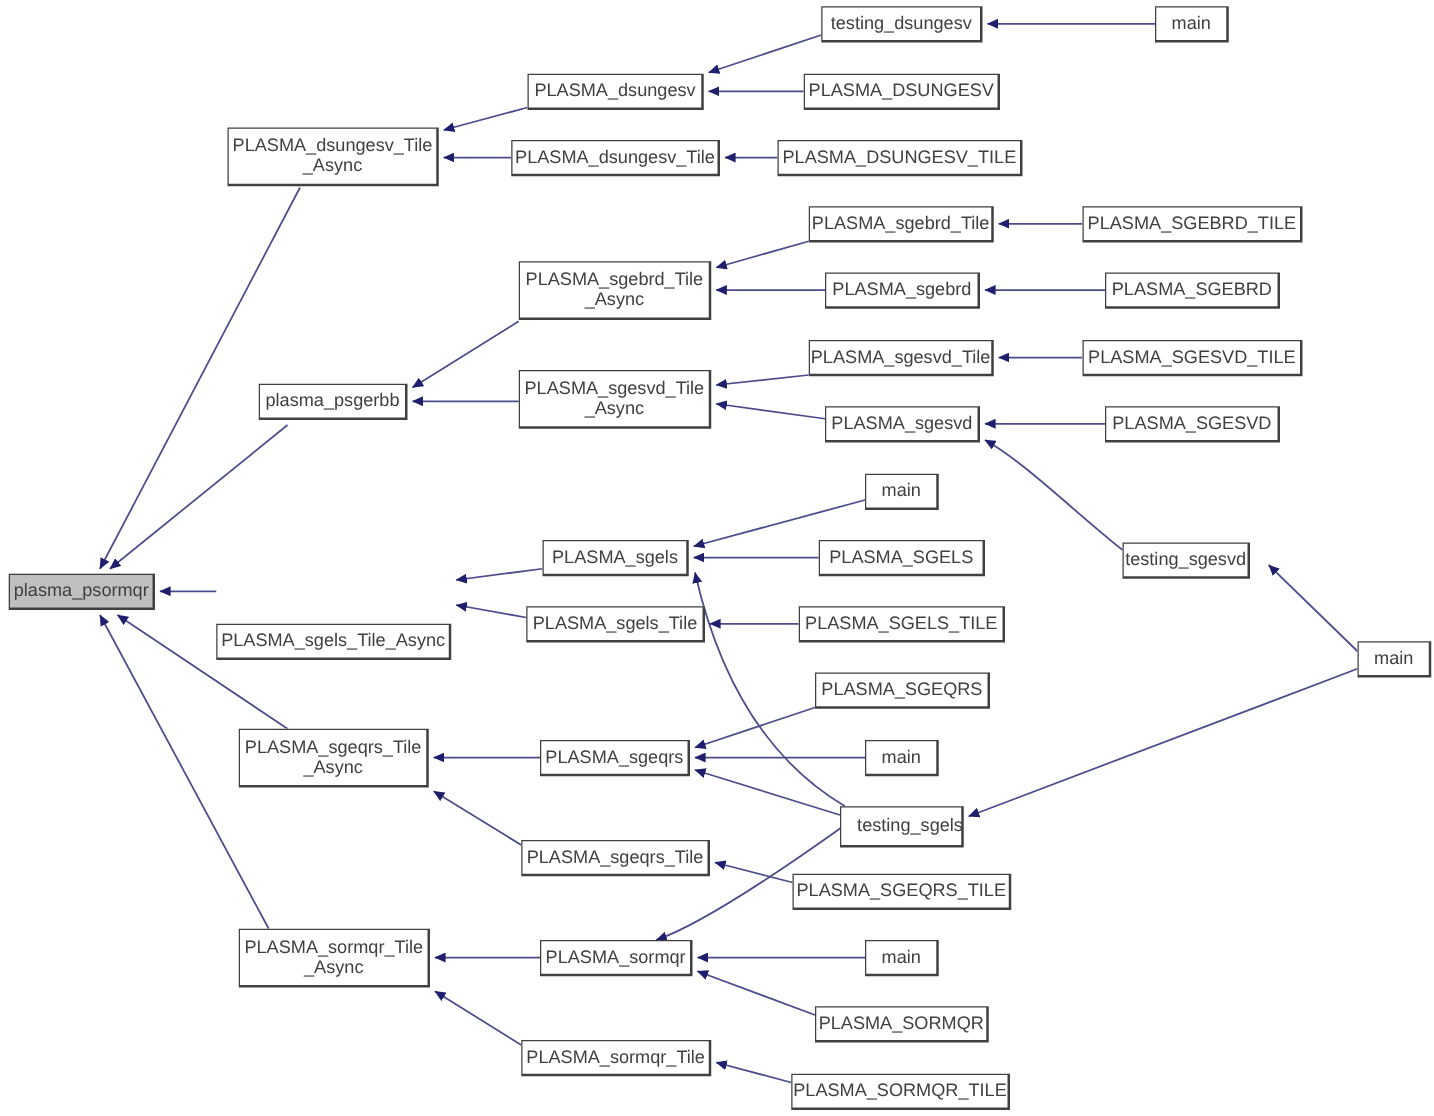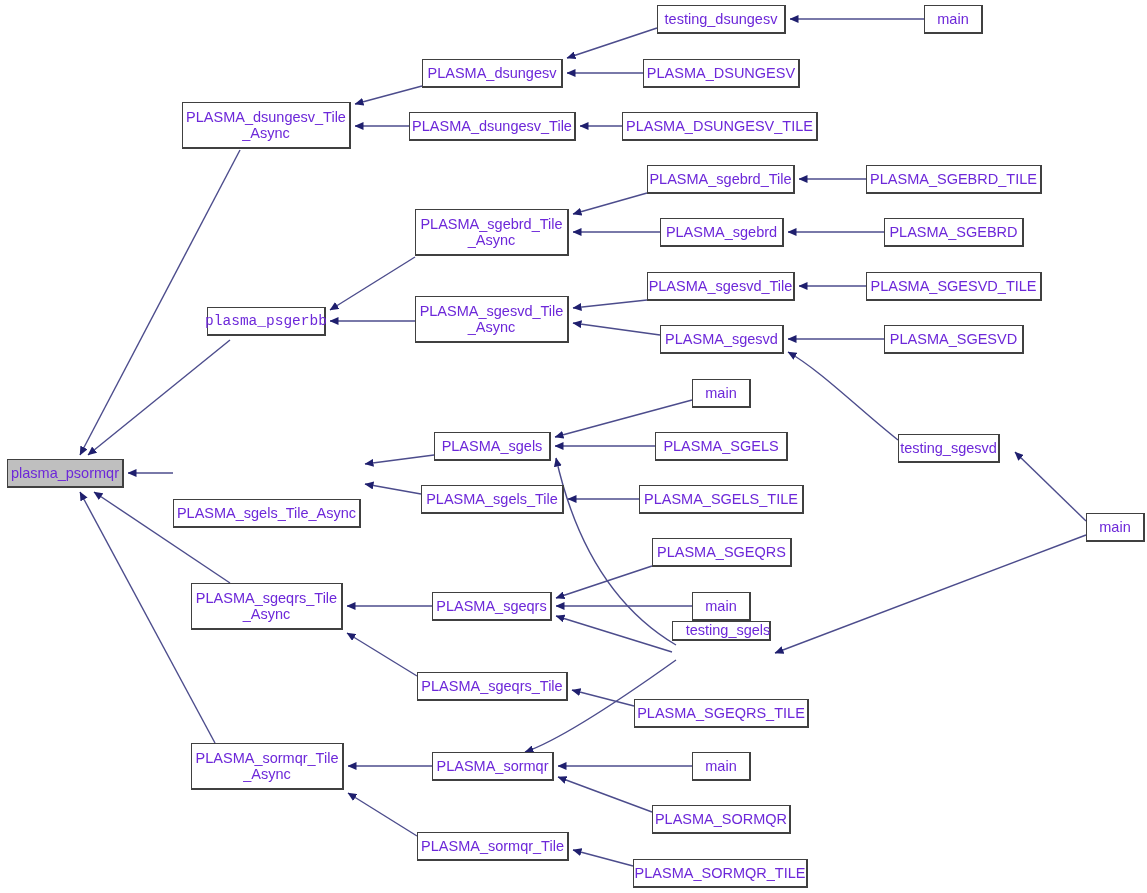--- a/index.html
+++ b/index.html
@@ -2,21 +2,21 @@
 <html><head>
 <meta charset="utf-8">
 <style>
   html,body{margin:0;padding:0;background:#ffffff;}
   #canvas{position:relative;width:1147px;height:893px;background:#ffffff;
           font-family:"Liberation Sans","DejaVu Sans",sans-serif;overflow:hidden;}
   svg#edges{position:absolute;left:0;top:0;width:1147px;height:893px;}
   .node{position:absolute;box-sizing:border-box;background:#ffffff;
         border:1px solid #404040;border-right-width:2px;border-bottom-width:2px;
         display:flex;align-items:center;justify-content:center;text-align:center;
-        font-size:14.5px;color:#6d28d9;line-height:1.12;white-space:pre-line;}
+        font-size:14.5px;color:#404040;line-height:1.12;white-space:pre-line;}
   .node.hl{background:#bfbfbf;}
 </style>
 </head>
 <body>
 
 <div id="canvas">
   <svg id="edges" viewBox="0 0 1147 893" xmlns="http://www.w3.org/2000/svg">
       <defs>
         <marker id="arw" markerWidth="9" markerHeight="8" refX="8.5" refY="4" orient="auto" markerUnits="userSpaceOnUse">
           <path d="M0,0 L9,4 L0,8 Z" fill="#1f1f6e"></path>
@@ -75,40 +75,40 @@
       <div class="node" style="left: 409px; top: 112px; width: 167px; height: 29px;"><span>PLASMA_dsungesv_Tile</span></div>
       <div class="node" style="left: 622px; top: 112px; width: 196px; height: 29px;"><span>PLASMA_DSUNGESV_TILE</span></div>
       <div class="node" style="left: 647px; top: 165px; width: 148px; height: 29px;"><span>PLASMA_sgebrd_Tile</span></div>
       <div class="node" style="left: 866px; top: 165px; width: 176px; height: 29px;"><span>PLASMA_SGEBRD_TILE</span></div>
       <div class="node" style="left: 415px; top: 209px; width: 154px; height: 47px;"><span>PLASMA_sgebrd_Tile
 _Async</span></div>
       <div class="node" style="left: 660px; top: 218px; width: 124px; height: 29px;"><span>PLASMA_sgebrd</span></div>
       <div class="node" style="left: 884px; top: 218px; width: 140px; height: 29px;"><span>PLASMA_SGEBRD</span></div>
       <div class="node" style="left: 647px; top: 272px; width: 148px; height: 29px;"><span>PLASMA_sgesvd_Tile</span></div>
       <div class="node" style="left: 866px; top: 272px; width: 176px; height: 29px;"><span>PLASMA_SGESVD_TILE</span></div>
-      <div class="node" style="left: 207px; top: 307px; width: 119px; height: 29px; font-family: Liberation Mono, monospace;"><span>plasma_psgerbb</span></div>
+      <div class="node" style="left: 207px; top: 307px; width: 119px; height: 29px;"><span>plasma_psgerbb</span></div>
       <div class="node" style="left: 415px; top: 296px; width: 154px; height: 47px;"><span>PLASMA_sgesvd_Tile
 _Async</span></div>
       <div class="node" style="left: 660px; top: 325px; width: 124px; height: 29px;"><span>PLASMA_sgesvd</span></div>
       <div class="node" style="left: 884px; top: 325px; width: 140px; height: 29px;"><span>PLASMA_SGESVD</span></div>
       <div class="node" style="left: 692px; top: 379px; width: 59px; height: 29px;"><span>main</span></div>
       <div class="node" style="left: 898px; top: 434px; width: 102px; height: 29px;"><span>testing_sgesvd</span></div>
       <div class="node" style="left: 434px; top: 432px; width: 117px; height: 29px;"><span>PLASMA_sgels</span></div>
       <div class="node" style="left: 655px; top: 432px; width: 133px; height: 29px;"><span>PLASMA_SGELS</span></div>
       <div class="node hl" style="left: 7px; top: 459px; width: 117px; height: 29px;"><span>plasma_psormqr</span></div>
       <div class="node" style="left: 173px; top: 459px; width: 188px; height: 29px; margin-top: 40px;"><span>PLASMA_sgels_Tile_Async</span></div>
       <div class="node" style="left: 421px; top: 485px; width: 143px; height: 29px;"><span>PLASMA_sgels_Tile</span></div>
       <div class="node" style="left: 639px; top: 485px; width: 165px; height: 29px;"><span>PLASMA_SGELS_TILE</span></div>
       <div class="node" style="left: 1086px; top: 513px; width: 59px; height: 29px;"><span>main</span></div>
       <div class="node" style="left: 652px; top: 538px; width: 140px; height: 29px;"><span>PLASMA_SGEQRS</span></div>
       <div class="node" style="left: 191px; top: 583px; width: 152px; height: 47px;"><span>PLASMA_sgeqrs_Tile
 _Async</span></div>
       <div class="node" style="left: 432px; top: 592px; width: 120px; height: 29px;"><span>PLASMA_sgeqrs</span></div>
       <div class="node" style="left: 692px; top: 592px; width: 59px; height: 29px;"><span>main</span></div>
-      <div class="node" style="left: 672px; top: 621px; width: 99px; height: 20px; padding-left: 14px;"><span>testing_sgels</span></div>
+      <div class="node" style="left: 672px; top: 645px; width: 99px; height: 33px; padding-left: 14px;"><span>testing_sgels</span></div>
       <div class="node" style="left: 417px; top: 672px; width: 151px; height: 29px;"><span>PLASMA_sgeqrs_Tile</span></div>
       <div class="node" style="left: 634px; top: 699px; width: 175px; height: 29px;"><span>PLASMA_SGEQRS_TILE</span></div>
       <div class="node" style="left: 191px; top: 743px; width: 153px; height: 47px;"><span>PLASMA_sormqr_Tile
 _Async</span></div>
       <div class="node" style="left: 432px; top: 752px; width: 122px; height: 29px;"><span>PLASMA_sormqr</span></div>
       <div class="node" style="left: 692px; top: 752px; width: 59px; height: 29px;"><span>main</span></div>
       <div class="node" style="left: 652px; top: 805px; width: 139px; height: 29px;"><span>PLASMA_SORMQR</span></div>
       <div class="node" style="left: 417px; top: 832px; width: 152px; height: 29px;"><span>PLASMA_sormqr_Tile</span></div>
       <div class="node" style="left: 633px; top: 859px; width: 175px; height: 29px;"><span>PLASMA_SORMQR_TILE</span></div>
     </div>

